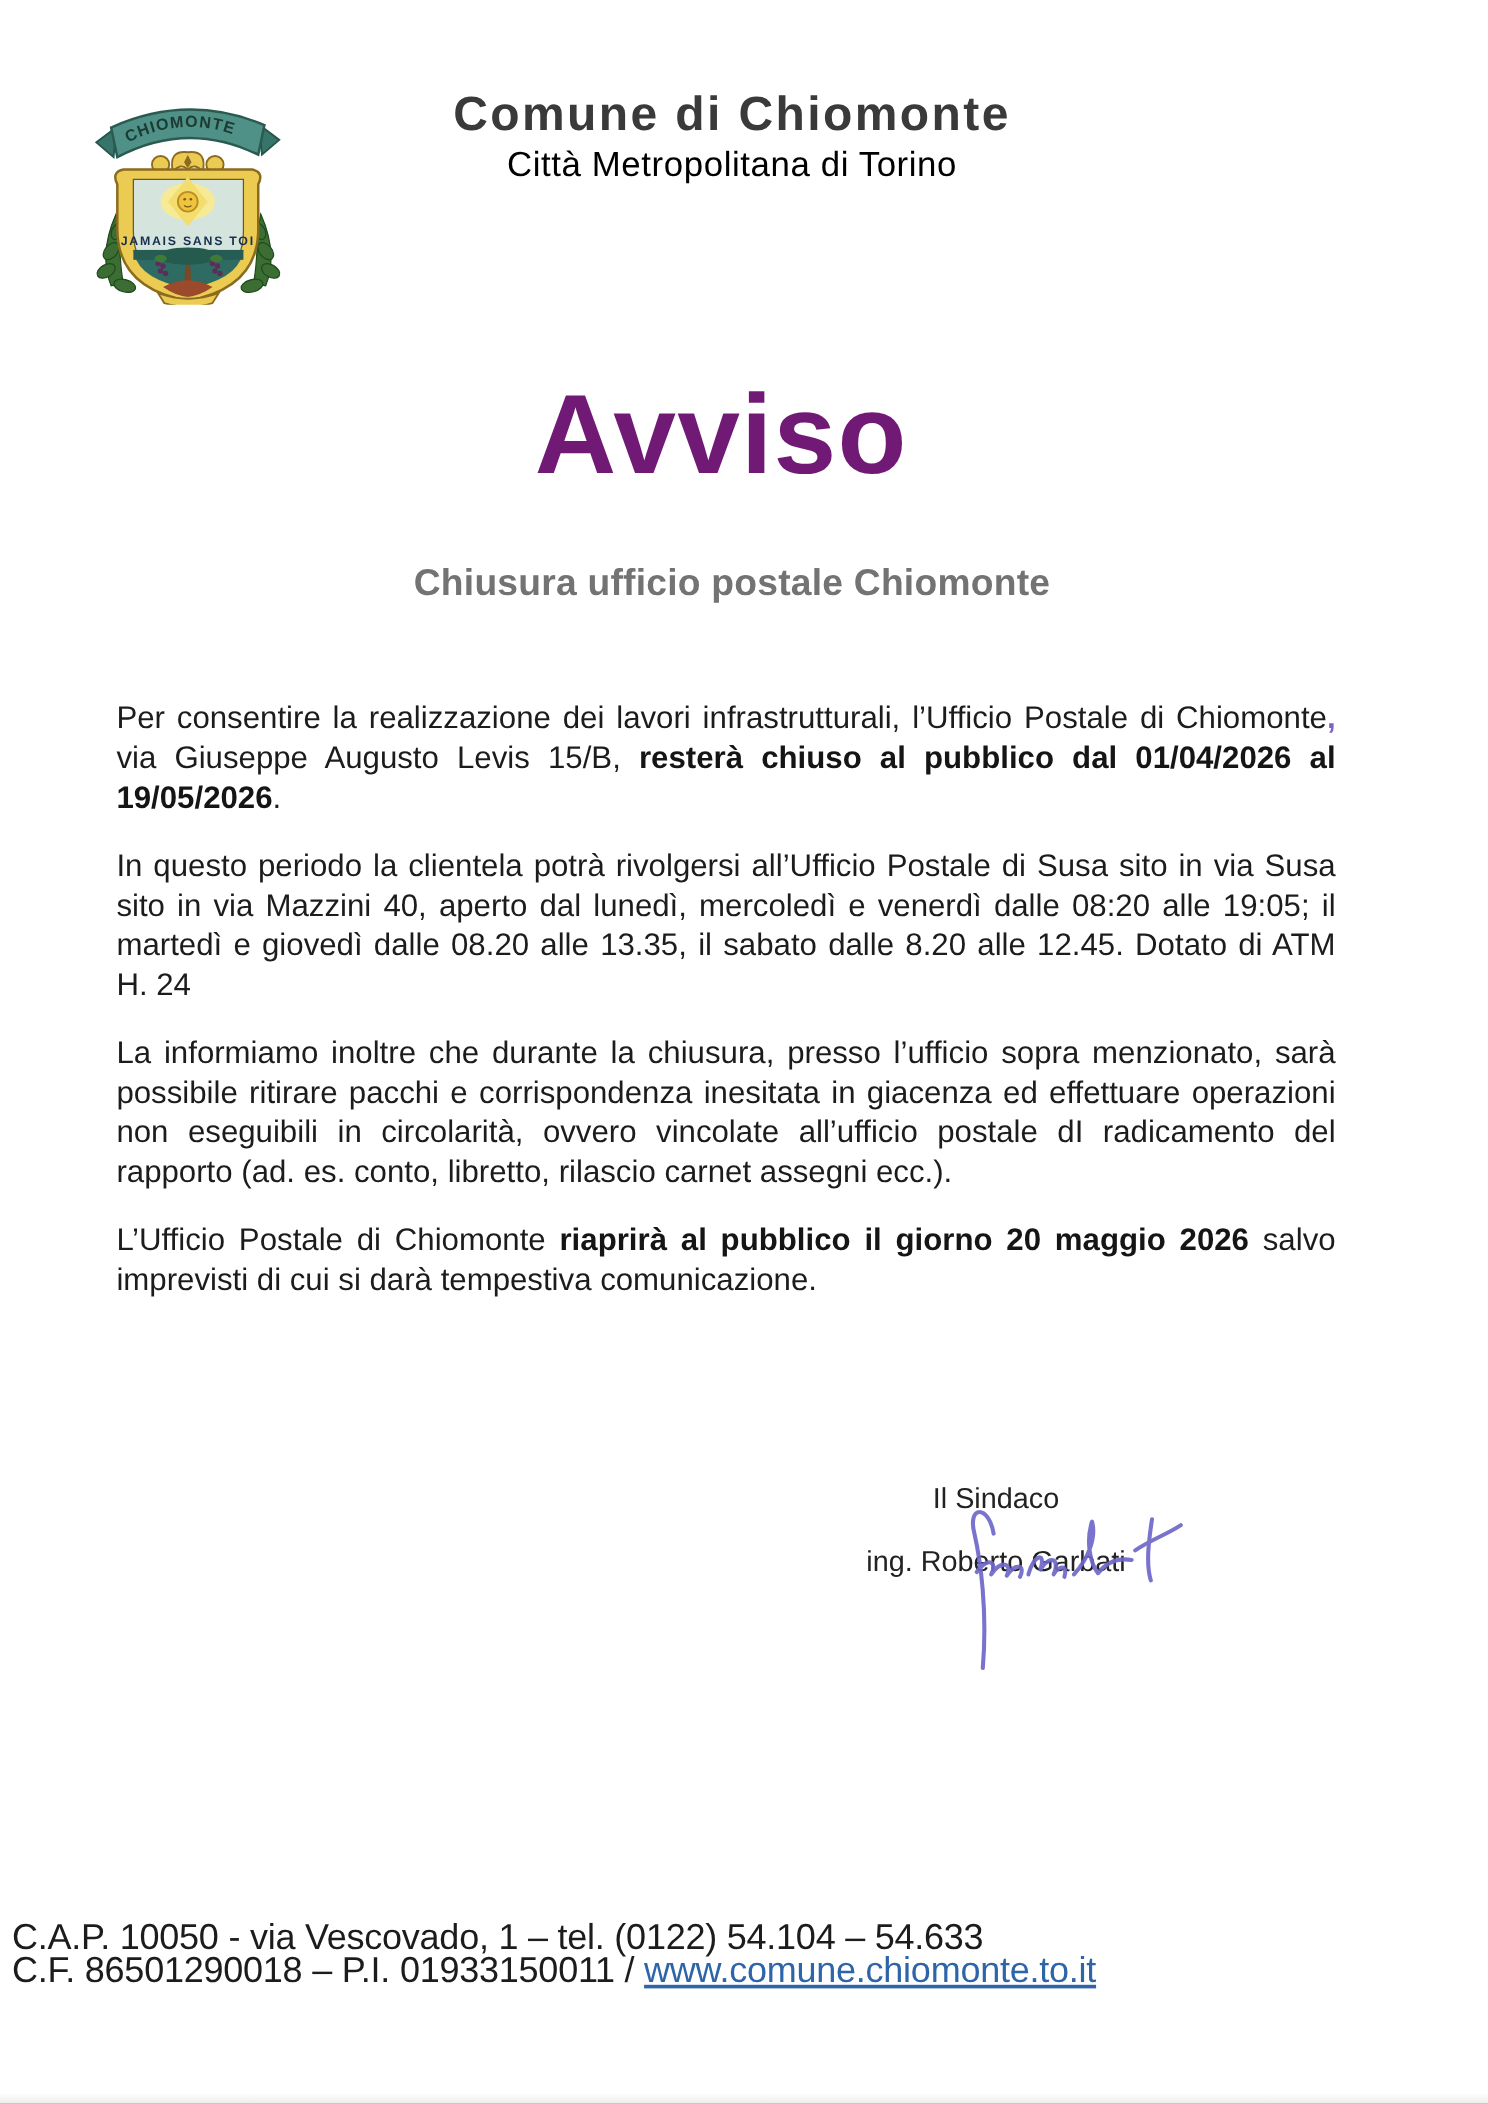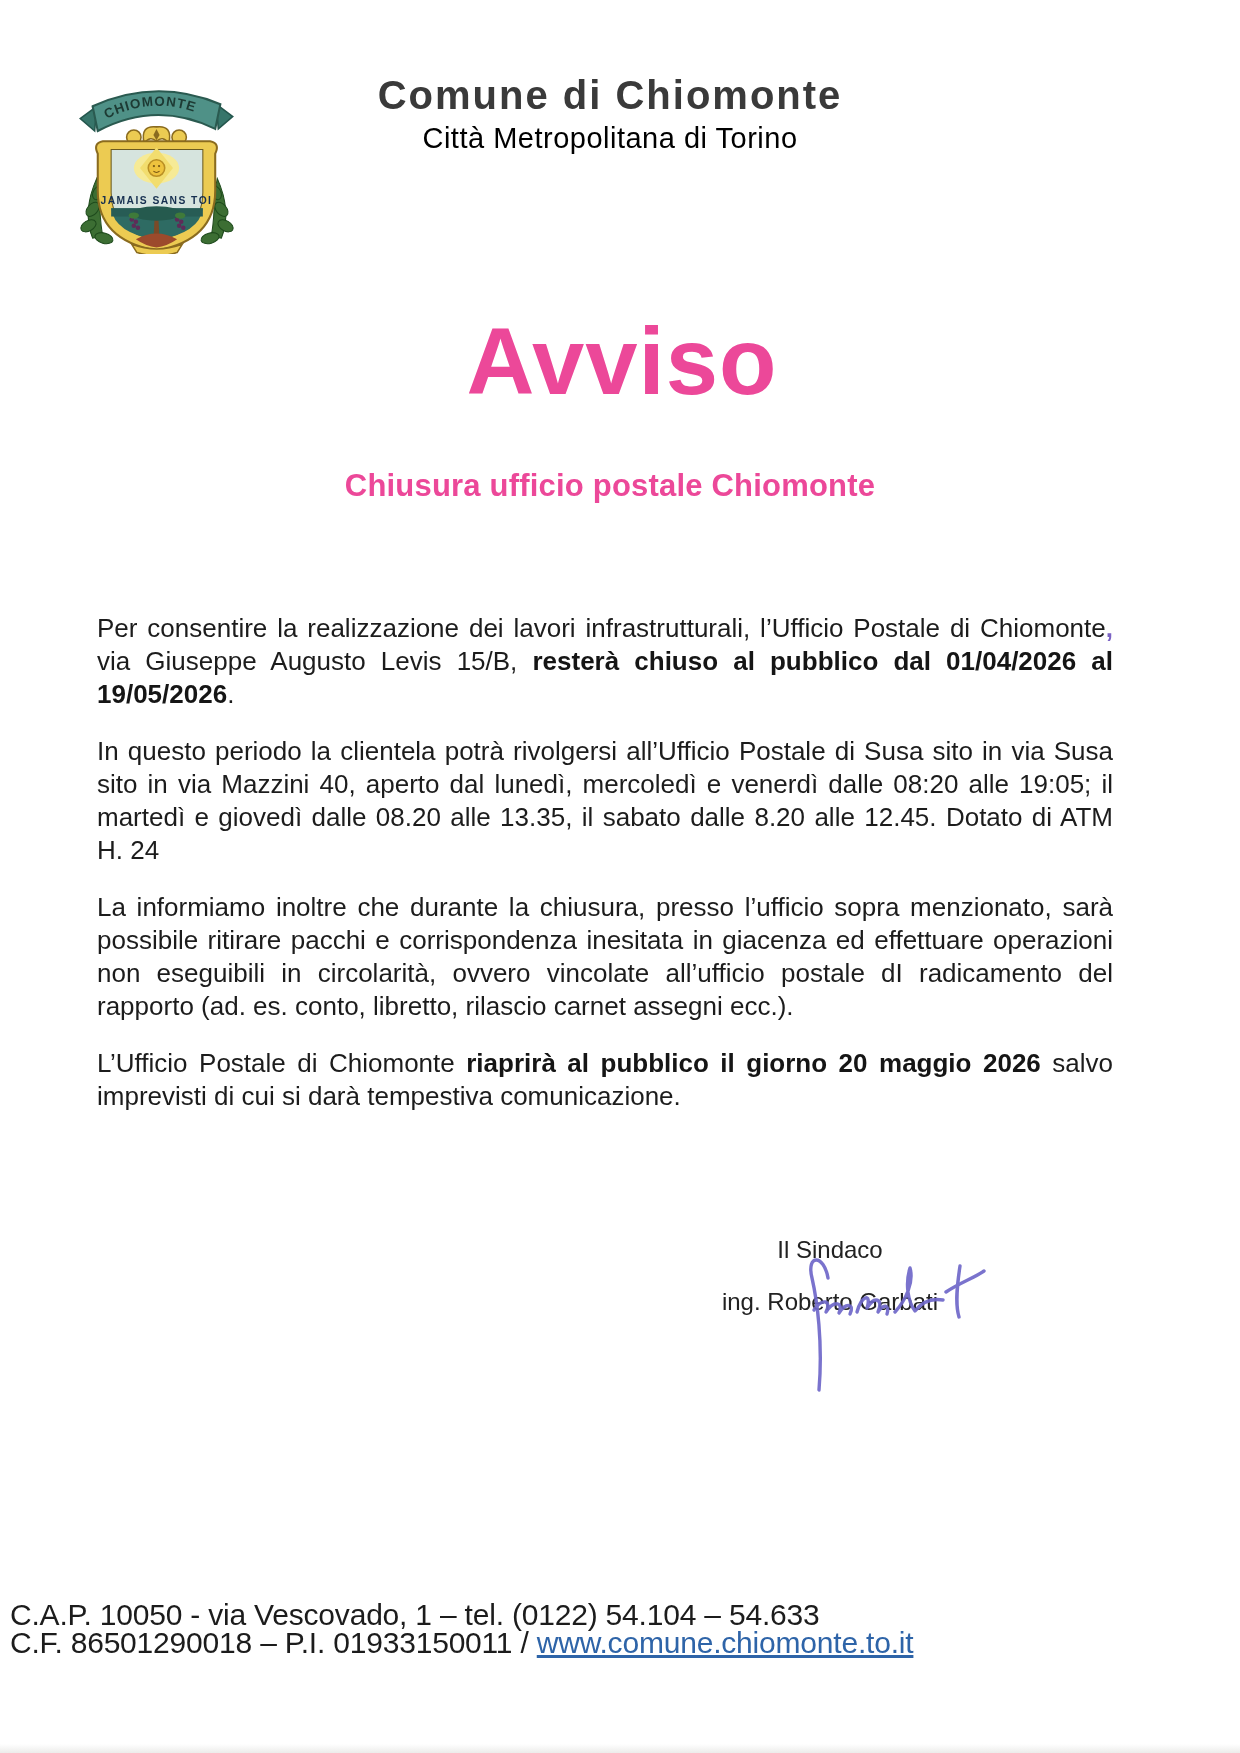--- a/index.html
+++ b/index.html
@@ -16,30 +16,30 @@
   .crest{position:absolute;left:72px;top:42px;width:170px;height:212px;}
   .hdr{position:absolute;left:10px;top:74px;width:1200px;text-align:center;}
   .hdr-title{
     font-size:40px;font-weight:bold;color:#3a3a3a;letter-spacing:2px;line-height:1.05;
   }
   .hdr-sub{
     font-size:29px;color:#000000;letter-spacing:.5px;margin-top:6px;
   }
   
   .notice-title{
-    position:absolute;left:22px;top:308px;width:1200px;text-align:center;
-    font-size:94px;font-weight:bold;color:#ec4899;letter-spacing:1px;
+    position:absolute;left:1px;top:308px;width:1200px;text-align:center;
+    font-size:94px;font-weight:bold;color:#701a75;letter-spacing:1px;
   }
   .notice-sub{
     position:absolute;left:10px;top:468px;width:1200px;text-align:center;
-    font-size:31px;font-weight:bold;color:#ec4899;letter-spacing:.2px;
+    font-size:31px;font-weight:bold;color:#737373;letter-spacing:.2px;
   }
   
   .body{
-    position:absolute;left:97px;top:612px;width:1016px;
+    position:absolute;left:97px;top:582px;width:1016px;
     font-size:26px;line-height:33px;text-align:justify;color:#1c1c1c;
   }
   .body p{margin:0 0 24px 0;}
   .body b{color:#151515;}
   .pen{color:#7b63c4;font-weight:bold;}
   
   .sign{
     position:absolute;left:640px;top:1236px;width:380px;text-align:center;
     font-size:24px;color:#222;
   }

